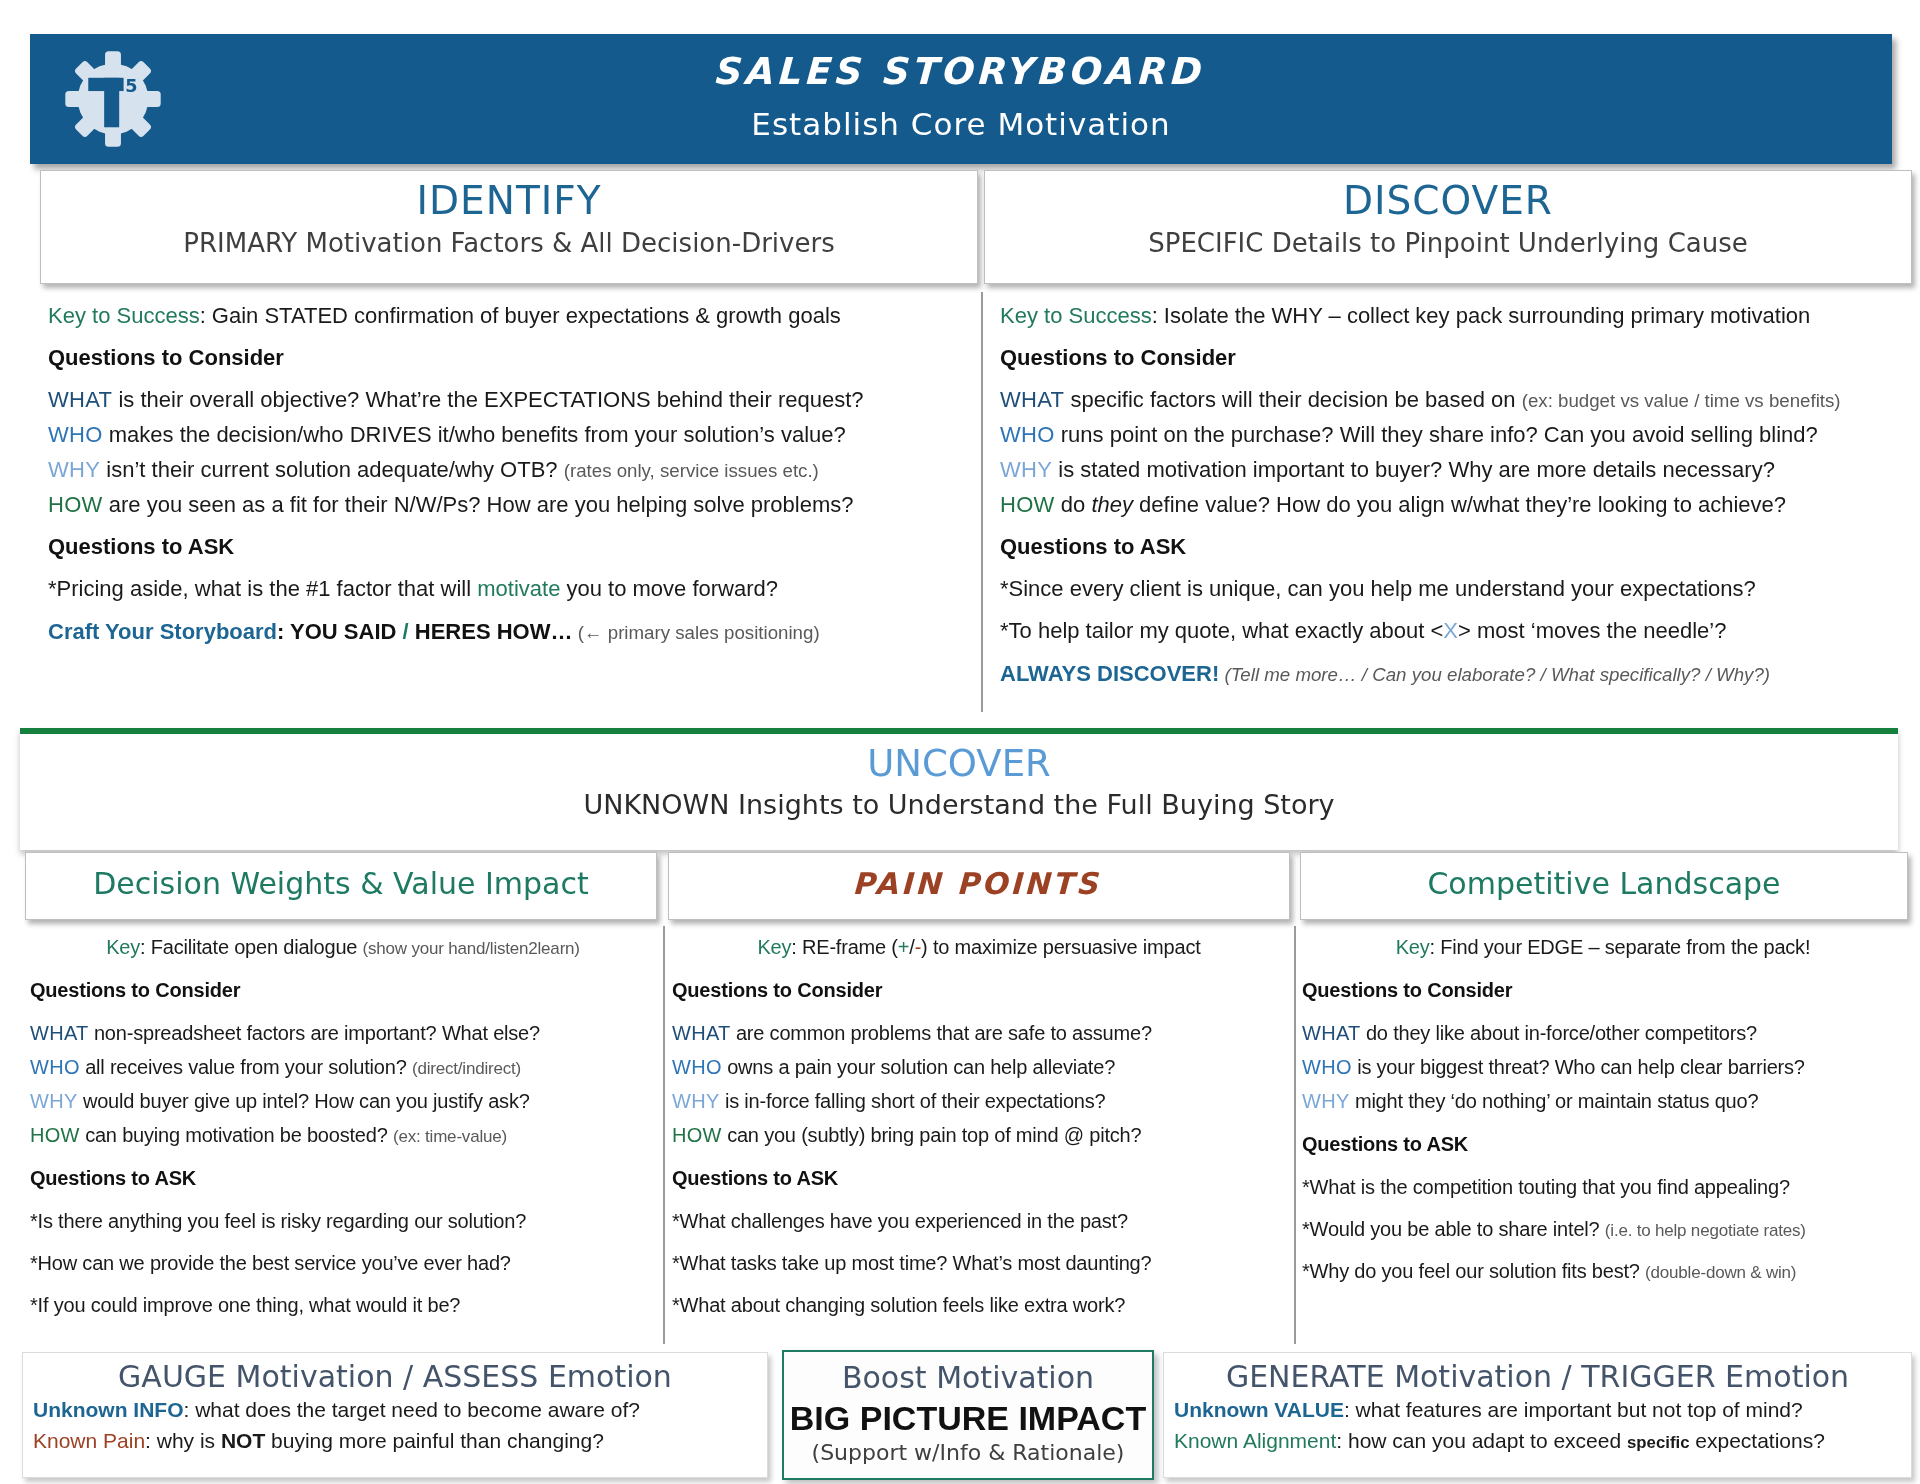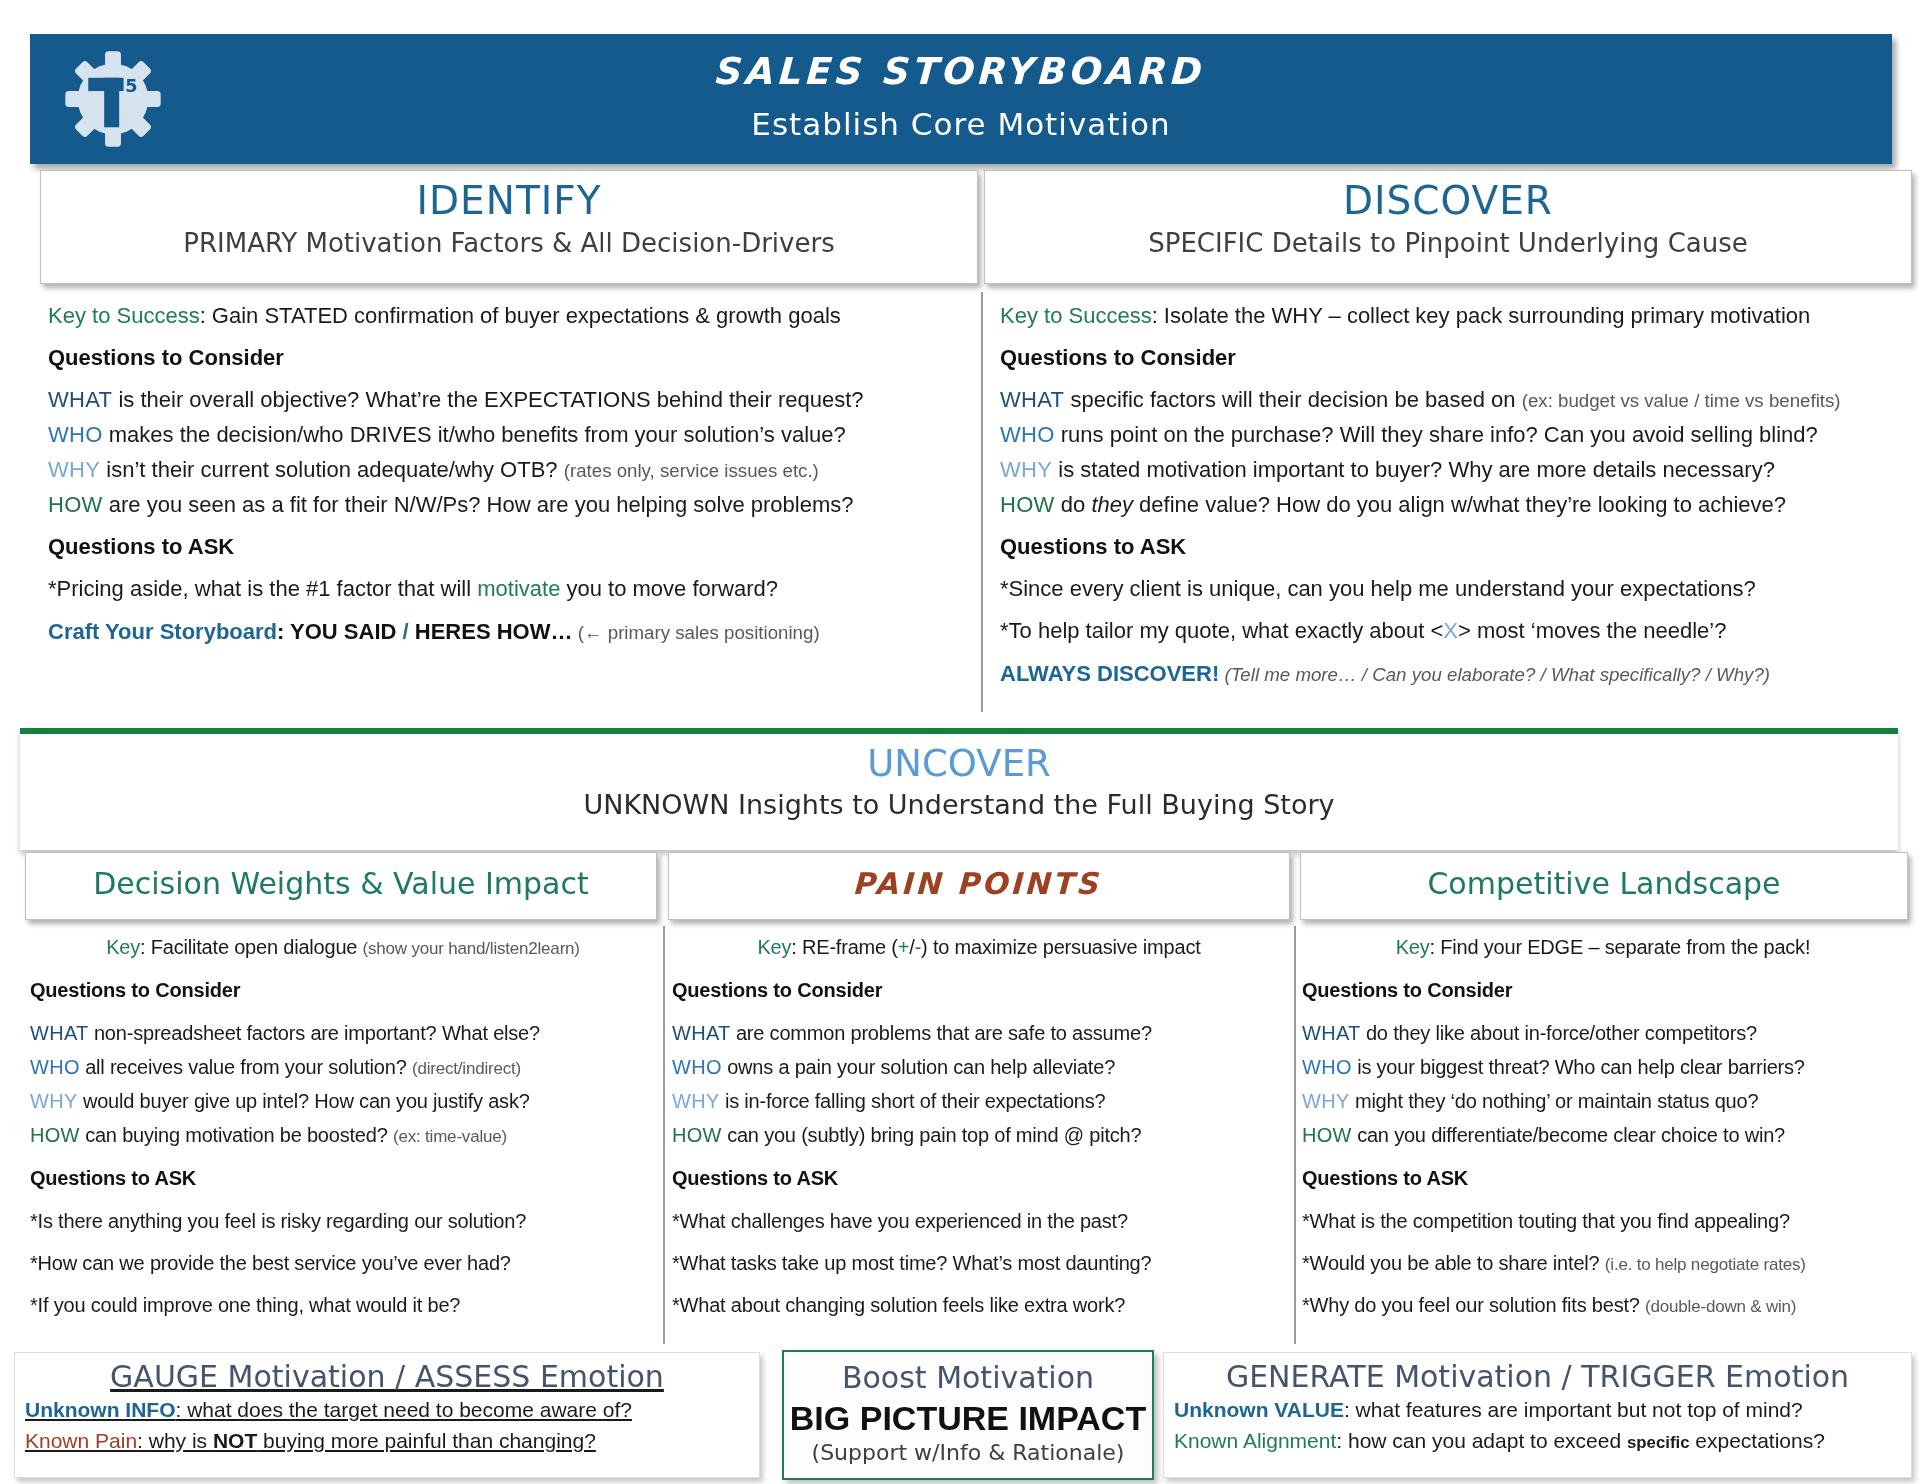--- a/index.html
+++ b/index.html
@@ -77,21 +77,21 @@
   #c2-body{left:672px;width:614px;}
   #c3-body{left:1302px;width:602px;}
   .cbody .line{height:34px;line-height:34px;white-space:nowrap;}
   .cbody .key-line{margin-bottom:6px;text-align:center;}
   .cbody .glabel{margin-top:9px;margin-bottom:9px;}
   .cbody .ask-line{margin-top:8px;}
 
   
   .bcard{position:absolute;top:1352px;height:124px;background:#fff;border:1px solid #dcdcdc;
          box-shadow:3px 4px 5px rgba(0,0,0,.22);}
-  #gauge{left:14px;width:744px;text-decoration:underline;}
+  #gauge{left:22px;width:744px;}
   #generate{left:1163px;width:747px;}
   .bottom-title{font-family:"DejaVu Sans",sans-serif;font-size:30px;color:#44546a;
                 text-align:center;margin-top:6px;}
   .bline{font-size:21px;height:31px;line-height:31px;padding-left:10px;white-space:nowrap;}
   .small-word{font-size:.8em;font-weight:bold;}
   .strong{font-weight:bold;}
 
   #boost-box{position:absolute;left:782px;top:1350px;width:368px;height:126px;background:#fdfdfd;
              border:2px solid #1e7a62;box-shadow:4px 4px 6px rgba(0,0,0,.25);text-align:center;}
   .boost-title{font-family:"DejaVu Sans",sans-serif;font-size:30px;color:#44546a;margin-top:8px;}
@@ -262,23 +262,20 @@
     <div class="line glabel">Questions to Consider</div>
     <div class="line">
       <span class="lead what">WHAT</span><span> do they like about in-force/other competitors?</span>
     </div>
     <div class="line">
       <span class="lead who">WHO</span><span> is your biggest threat? Who can help clear barriers?</span>
     </div>
     <div class="line">
       <span class="lead why">WHY</span><span> might they ‘do nothing’ or maintain status quo?</span>
     </div>
-    <div class="line">
-      <span class="lead how">HOW</span><span> can you differentiate/become clear choice to win?</span>
-    </div>
     <div class="line glabel">Questions to ASK</div>
     <div class="line ask-line"><span>*What is the competition touting that you find appealing?</span></div>
     <div class="line ask-line">
       <span>*Would you be able to share intel? </span><span class="note">(i.e. to help negotiate rates)</span>
     </div>
     <div class="line ask-line">
       <span>*Why do you feel our solution fits best? </span><span class="note">(double-down &amp; win)</span>
     </div>
   </div>
 

